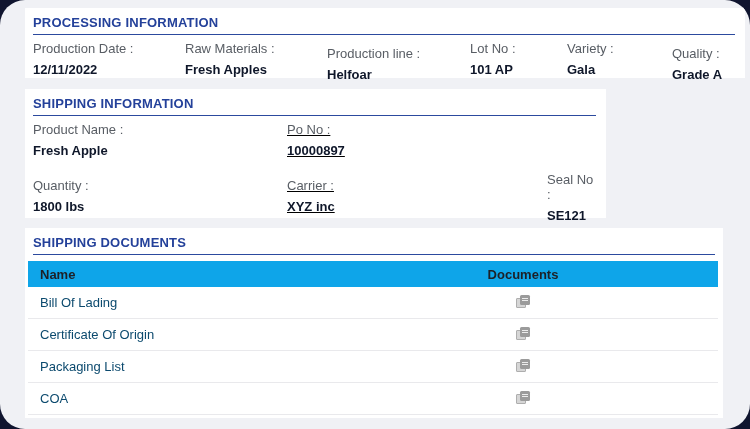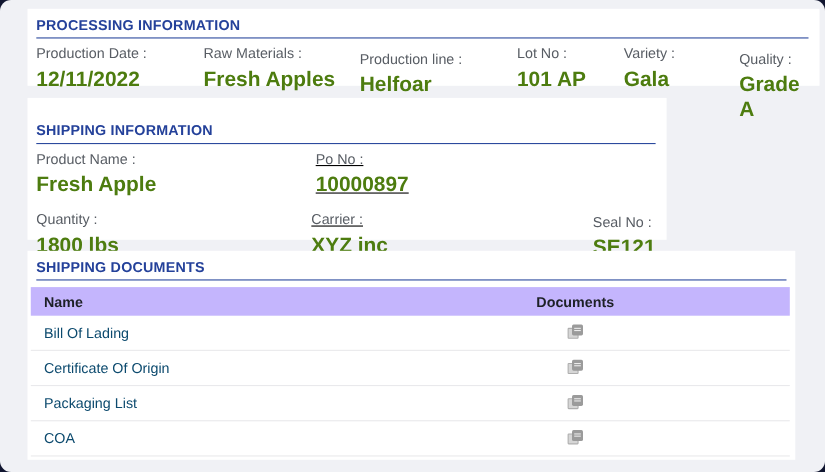--- a/index.html
+++ b/index.html
@@ -1,35 +1,35 @@
 <!DOCTYPE html>
 <html><head>
 <meta charset="utf-8">
 <style>
   html,body{margin:0;padding:0;width:750px;height:429px;overflow:hidden;
     font-family:"Liberation Sans", sans-serif;background:#10152f;}
-  .page{position:absolute;inset:0;background:#f0f1f5;border-radius:10px;overflow:hidden;}
+  .page{position:absolute;inset:0;background:#f0f1f5;border-radius:25px;overflow:hidden;}
   .card{position:absolute;left:25px;background:#ffffff;}
   .card1{top:8px;width:720px;height:70px;padding:7px 10px 0 8px;box-sizing:border-box;}
-  .card2{top:89px;width:581px;height:129px;padding:22px 10px 0 8px;box-sizing:border-box;}
+  .card2{top:89px;width:581px;height:129px;padding:7px 10px 0 8px;box-sizing:border-box;}
   .card3{top:228px;width:698px;height:190px;padding:7px 8px 0 8px;box-sizing:border-box;}
   .sec-title{font-size:13px;font-weight:700;color:#24419a;letter-spacing:.2px;
     padding-bottom:4px;border-bottom:1.5px solid #2c4a9e;}
   .fields{display:flex;margin-top:6px;}
   .field .lbl{font-size:13px;color:#585d64;}
-  .field .val{font-size:19px;font-weight:700;color:#4d7c0f;margin-top:6px;}
+  .field .val{font-size:13px;font-weight:700;color:#0f172a;margin-top:6px;}
   .c1{width:152px;}.c2{width:142px;}.c3{width:143px;}.c4{width:97px;}.c5{width:105px;}.c6{flex:1;}
   .s1{width:254px;}.s2{width:260px;text-decoration:underline;}.s3{flex:1;}
   .stagger{padding-top:5px;}
   .stagger2{padding-top:4px;}
   .frow{display:flex;margin-top:6px;}
   .frow2{display:flex;margin-top:10px;align-items:center;}
   
   .tbl{margin-top:6px;margin-left:-5px;width:690px;}
-  .thead{display:flex;align-items:center;background:#c4b5fd;height:26px;
+  .thead{display:flex;align-items:center;background:#0ea5e9;height:26px;
     font-size:13px;font-weight:700;color:#1d2026;}
   .trow{display:flex;align-items:center;height:31px;border-bottom:1px solid #e9e9ec;
     font-size:13px;color:#0c4a6e;}
   .trow:first-of-type{height:37px;}
   .name-col{width:300px;padding-left:12px;box-sizing:border-box;}
   .doc-col{width:390px;text-align:center;}
   .doc-btn{display:inline-block;background:none;border:none;padding:0;cursor:pointer;line-height:0;}
   .doc-icon{position:relative;width:14px;height:13px;display:inline-block;}
   .doc-icon .back{position:absolute;left:0;bottom:0;width:8px;height:8px;
     background:#d6d6d6;border:1px solid #aeaeae;border-radius:1px;}

